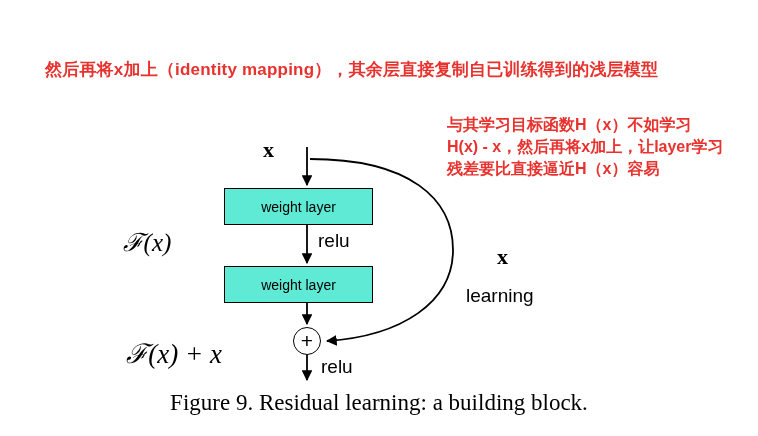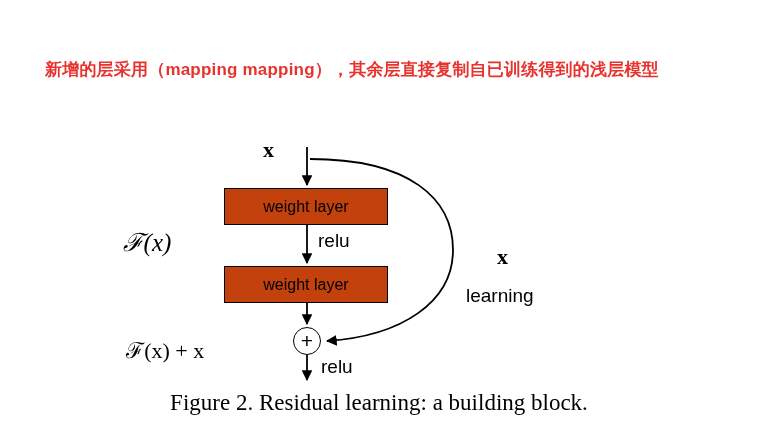--- a/index.html
+++ b/index.html
@@ -35,28 +35,28 @@
   }
   .diagram-svg { position: absolute; left: 0; top: 0; }
   .diagram-svg line, .diagram-svg path.flow {
     stroke: #000;
     stroke-width: 1.8;
     fill: none;
   }
   .box {
     position: absolute;
     left: 224px;
-    width: 164px;
+    width: 149px;
     height: 37px;
     border: 1.7px solid #000;
-    background: #c2410c;
+    background: #5eead4;
     display: flex;
     align-items: center;
     justify-content: center;
-    font-size: 16px;
+    font-size: 14px;
   }
   .box1 { top: 188px; }
   .box2 { top: 266px; }
   .label { position: absolute; white-space: nowrap; }
   .x-input {
     left: 263px; top: 137px;
     font-family: "Liberation Serif", serif;
     font-weight: bold; font-size: 22px;
   }
   .relu1 { left: 318px; top: 230px; font-size: 19px; }
@@ -72,21 +72,21 @@
     border: 1.7px solid #000;
     border-radius: 50%;
     background: #fff;
     display: flex; align-items: center; justify-content: center;
     font-size: 21px; line-height: 1;
     padding-bottom: 1px;
   }
   .fxx {
     left: 126px; top: 334px;
     font-family: "Liberation Serif", serif;
-    font-size: 22px;
+    font-style: italic; font-size: 27px;
   }
   .x-identity {
     left: 497px; top: 244px;
     font-family: "Liberation Serif", serif;
     font-weight: bold; font-size: 22px;
   }
   .identity { left: 466px; top: 285px; font-size: 19px; }
   .relu2 { left: 321px; top: 356px; font-size: 19px; }
   .caption {
     position: absolute;
@@ -95,22 +95,27 @@
     text-align: center;
     font-family: "Liberation Serif", serif;
     font-size: 23px;
   }
 </style>
 </head>
 <body>
 
 <div class="stage">
 
-  <div class="note-top">新增的层采用（mapping mapping），其余层直接复制自已训练得到的浅层模型</div>
+  <div class="note-top">然后再将x加上（identity mapping），其余层直接复制自已训练得到的浅层模型</div>
 
+  <div class="note-side">
+    <div>与其学习目标函数H（x）不如学习</div>
+    <div>H(x) - x，然后再将x加上，让layer学习</div>
+    <div>残差要比直接逼近H（x）容易</div>
+  </div>
 
   <svg class="diagram-svg" width="758" height="436" viewBox="0 0 758 436" aria-hidden="true">
     <defs>
       <marker id="arrow" viewBox="0 0 10 10" refX="9" refY="5" markerWidth="6" markerHeight="6" orient="auto-start-reverse">
         <path d="M 0 0 L 10 5 L 0 10 z" fill="#000"></path>
       </marker>
     </defs>
     <line x1="307" y1="147" x2="307" y2="185" marker-end="url(#arrow)"></line>
     <line x1="307" y1="225" x2="307" y2="263" marker-end="url(#arrow)"></line>
     <line x1="307" y1="303" x2="307" y2="324" marker-end="url(#arrow)"></line>
@@ -137,15 +142,15 @@
   </div>
 
   <div class="label fxx">ℱ(x) + x</div>
 
   <div class="label x-identity">x</div>
 
   <div class="label identity">learning</div>
 
   <div class="label relu2">relu</div>
 
-  <div class="caption">Figure 2. Residual learning: a building block.</div>
+  <div class="caption">Figure 9. Residual learning: a building block.</div>
 
 </div>
 
 </body></html>

